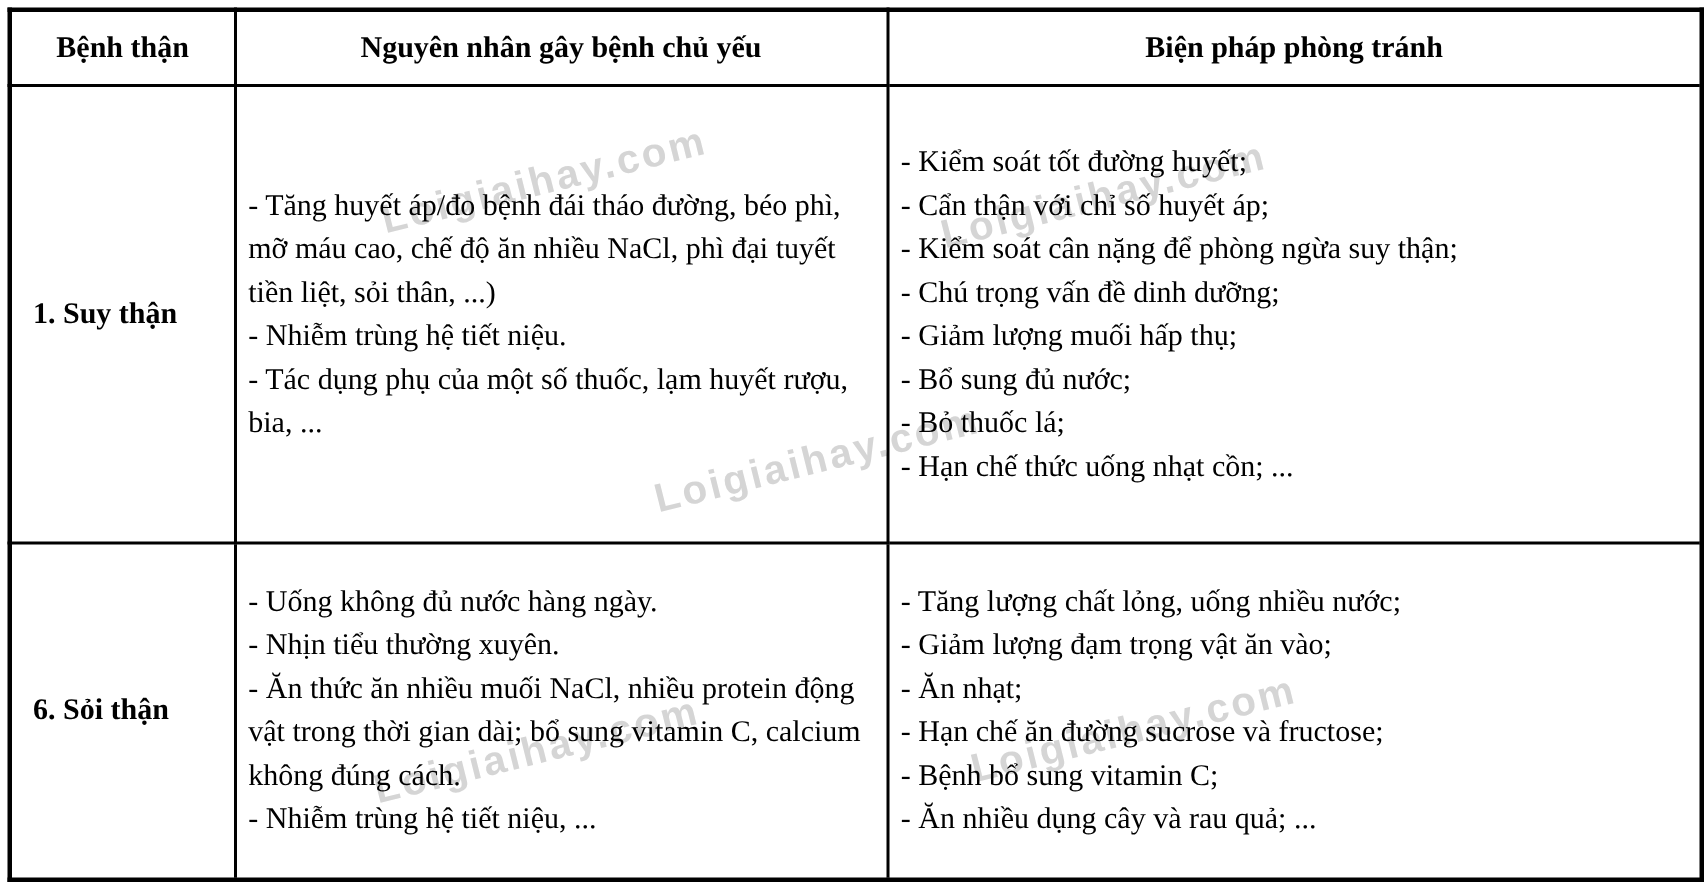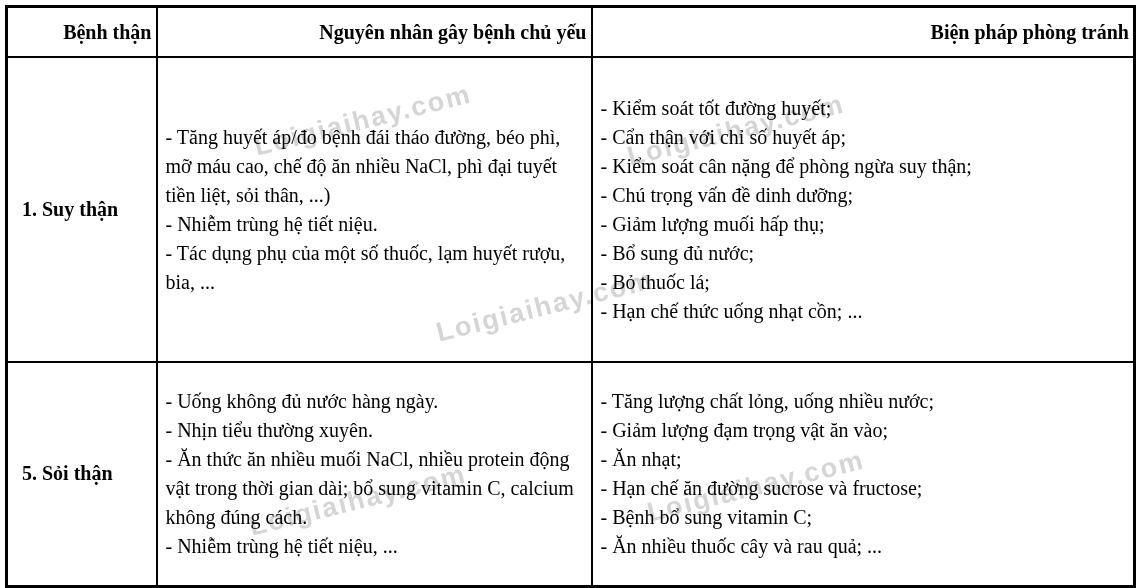--- a/index.html
+++ b/index.html
@@ -51,21 +51,21 @@
     border: 2px solid #000000;
     background: transparent;
   }
   table.main {
     border: 3px solid #000000;
   }
   th.hdr {
     background: #fbe5a2;
     font-weight: bold;
     font-size: 20px;
-    text-align: right;
+    text-align: center;
     vertical-align: middle;
     height: 44px;
     padding: 2px 4px;
   }
   td.cell {
     vertical-align: middle;
     font-size: 20px;
     line-height: 29px;
     color: #000000;
     padding: 8px 10px 8px 8px;
@@ -118,32 +118,32 @@
             <div class="cell-line">- Cẩn thận với chỉ số huyết áp;</div>
             <div class="cell-line">- Kiểm soát cân nặng để phòng ngừa suy thận;</div>
             <div class="cell-line">- Chú trọng vấn đề dinh dưỡng;</div>
             <div class="cell-line">- Giảm lượng muối hấp thụ;</div>
             <div class="cell-line">- Bổ sung đủ nước;</div>
             <div class="cell-line">- Bỏ thuốc lá;</div>
             <div class="cell-line">- Hạn chế thức uống nhạt cồn; ...</div>
           </td>
       </tr>
       <tr class="row2">
-        <td class="cell disease-cell">5. Sỏi thận</td>
+        <td class="cell disease-cell">6. Sỏi thận</td>
         <td class="cell">
             <div class="cell-line">- Uống không đủ nước hàng ngày.</div>
             <div class="cell-line">- Nhịn tiểu thường xuyên.</div>
             <div class="cell-line">- Ăn thức ăn nhiều muối NaCl, nhiều protein động vật trong thời gian dài; bổ sung vitamin C, calcium không đúng cách.</div>
             <div class="cell-line">- Nhiễm trùng hệ tiết niệu, ...</div>
           </td>
         <td class="cell">
             <div class="cell-line">- Tăng lượng chất lỏng, uống nhiều nước;</div>
             <div class="cell-line">- Giảm lượng đạm trọng vật ăn vào;</div>
             <div class="cell-line">- Ăn nhạt;</div>
             <div class="cell-line">- Hạn chế ăn đường sucrose và fructose;</div>
             <div class="cell-line">- Bệnh bổ sung vitamin C;</div>
-            <div class="cell-line">- Ăn nhiều thuốc cây và rau quả; ...</div>
+            <div class="cell-line">- Ăn nhiều dụng cây và rau quả; ...</div>
           </td>
       </tr>
     </tbody>
   </table>
 
 </div>
 
 </body></html>

